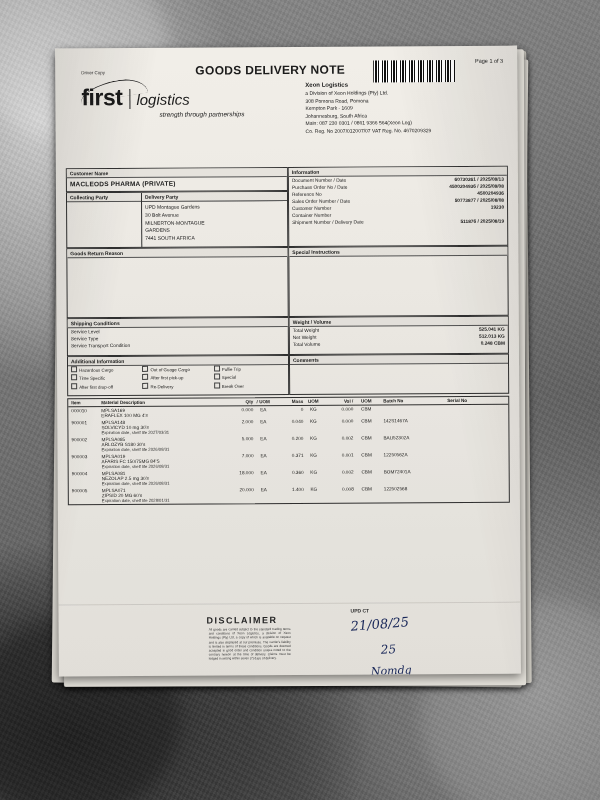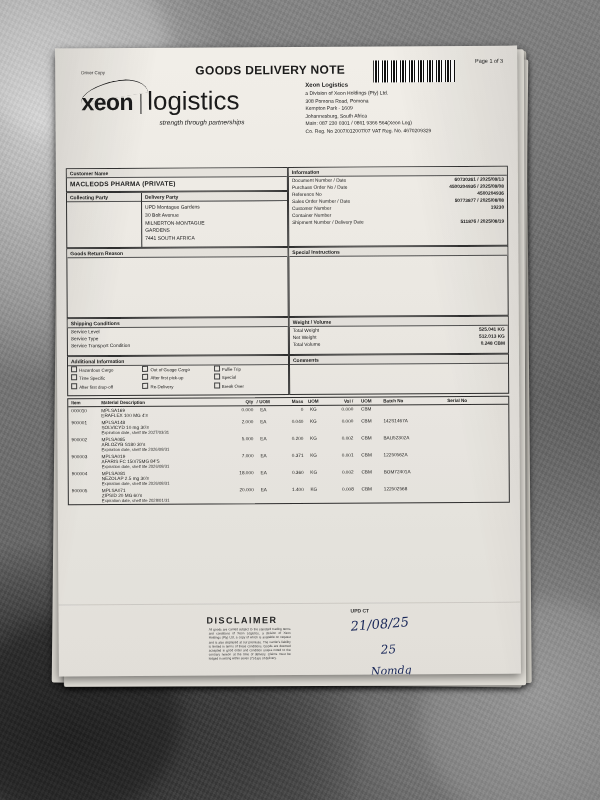--- a/index.html
+++ b/index.html
@@ -66,21 +66,21 @@
   .barcode{
     position:absolute;left:318px;top:14px;width:82px;height:22px;
     background:repeating-linear-gradient(90deg,#111 0 1px,#fff 1px 2px,#111 2px 4px,#fff 4px 5px,#111 5px 6px,#fff 6px 9px);
   }
   .page-of{position:absolute;right:14px;top:12px;font-size:5.5px;}
 
   
   .brand{position:absolute;left:26px;top:38px;}
   .brand .xeon{font-size:23px;font-weight:bold;letter-spacing:-.5px;line-height:1;}
   .brand .bar{display:inline-block;width:1px;height:20px;background:#222;margin:0 6px 0 7px;vertical-align:-4px;}
-  .brand .logistics{font-size:26px;}
+  .brand .logistics{font-size:15px;font-style:italic;}
   .brand .tagline{font-size:6.5px;font-style:italic;margin-left:78px;margin-top:2px;}
   .swoosh{
     position:absolute;left:24px;top:33px;width:68px;height:16px;
     border-top:1.3px solid #222;border-radius:60% 40% 0 0/100% 100% 0 0;transform:rotate(-9deg);
   }
   .company{position:absolute;left:250px;top:34px;font-size:5px;line-height:1.5;}
   .company b{font-size:6px;}
 
   
   .tbl{position:absolute;border:.7px solid #333;box-sizing:border-box;}
@@ -144,21 +144,21 @@
       <div class="hdr">
         <div class="small-copy">Driver Copy</div>
         <div class="doc-title">GOODS DELIVERY NOTE</div>
         <div class="barcode"></div>
         <div class="page-of">Page 1 of 3</div>
       </div>
 
       <div class="swoosh"></div>
       <div class="brand">
         <div>
-          <span class="xeon">xeon</span><span class="bar"></span><span class="logistics">logistics</span>
+          <span class="xeon">first</span><span class="bar"></span><span class="logistics">logistics</span>
         </div>
         <div class="tagline">strength through partnerships</div>
       </div>
 
       <div class="company">
         <b>Xeon Logistics</b><br>
         <span>a Division of Xeon Holdings (Pty) Ltd.</span><br>
         <span>308 Pomona Road, Pomona</span><br>
         <span>Kempton Park - 1609</span><br>
         <span>Johannesburg, South Africa</span><br>

